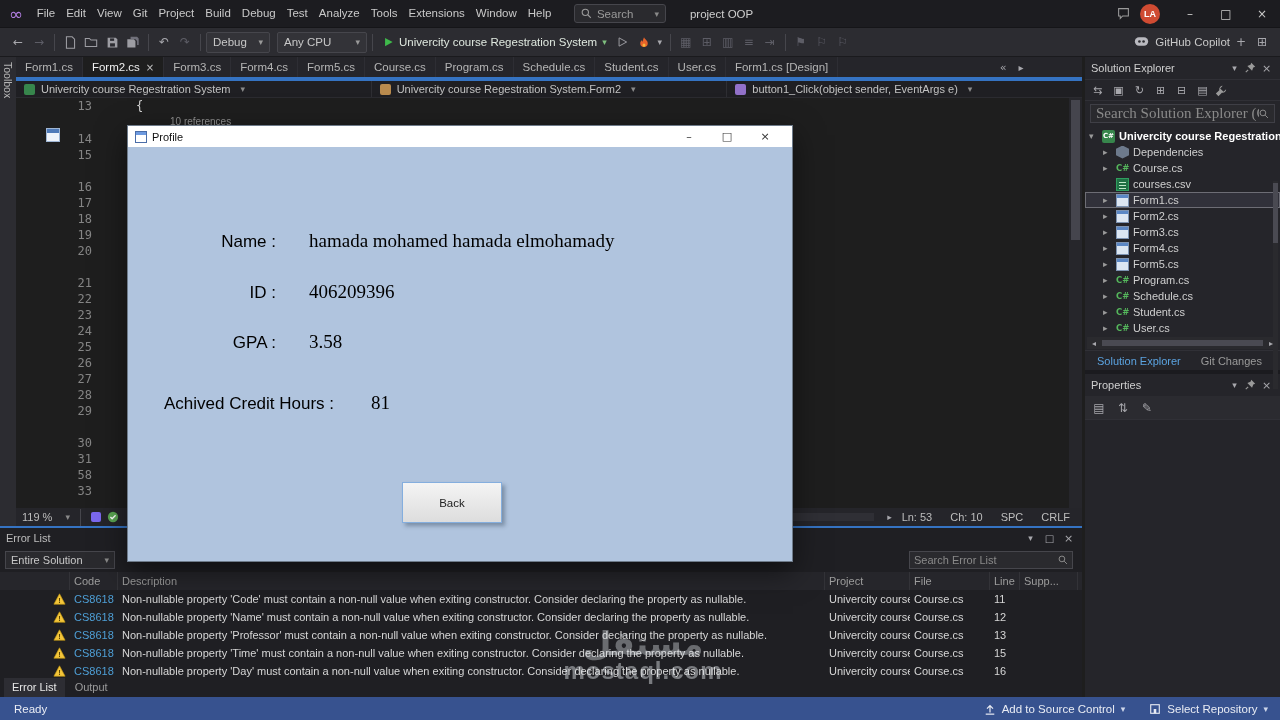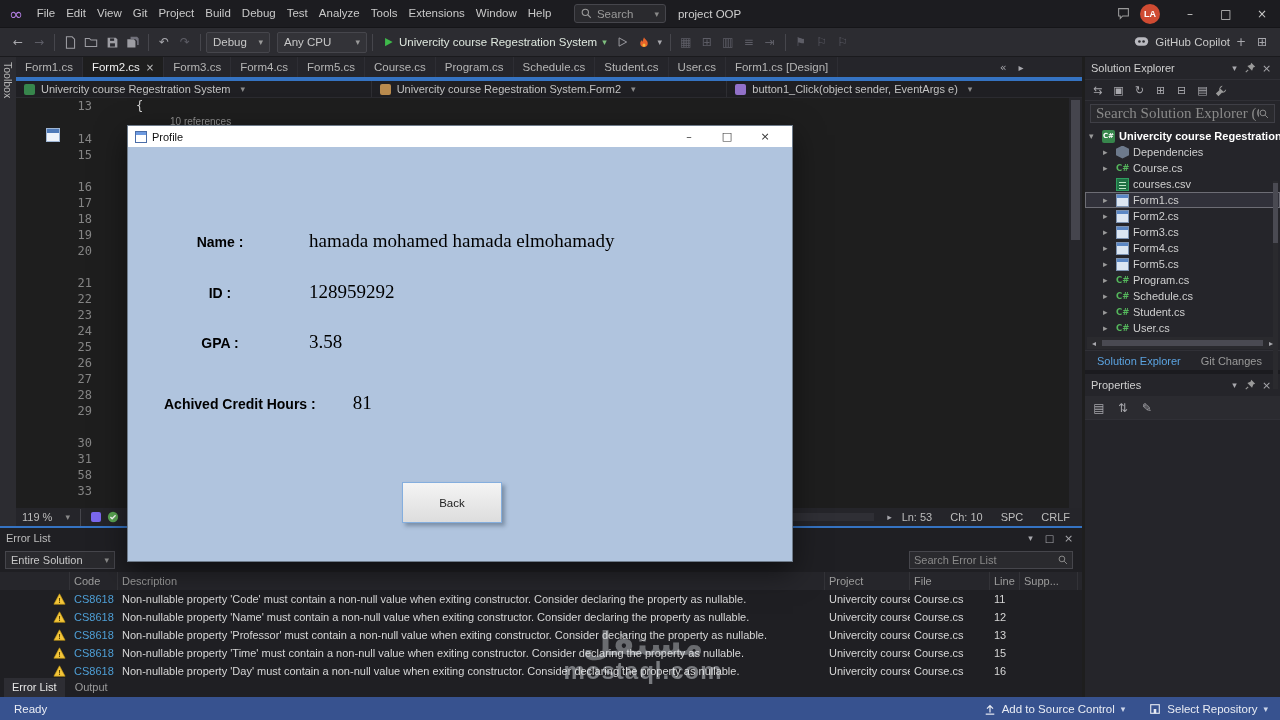--- a/index.html
+++ b/index.html
@@ -8,21 +8,21 @@
 .gly{font-family:"DejaVu Sans",sans-serif;font-size:12px;color:#a8a8ad;display:inline-flex;align-items:center;justify-content:center;width:20px;height:20px;flex:none}
 .gly.dim{color:#5d5d66}
 .svgi{display:inline-block;vertical-align:middle;flex:none}
 
 .titlebar{position:absolute;left:0;top:0;width:1280px;height:28px;background:#1c1c20;display:flex;align-items:center;font-size:11.5px;color:#c9c9c9;border-bottom:1px solid #151518}
 .vs-logo{color:#b37fe3;font-size:17px;font-style:italic;font-family:"DejaVu Sans",sans-serif;margin:0 8px 0 9px}
 .menubar{display:flex;height:100%}
 .menu{padding:0 5.5px;line-height:27px}
 .search-pill{width:92px;height:19px;background:#2a2a2e;border:1px solid #46464c;border-radius:3px;display:flex;align-items:center;gap:5px;padding:0 6px;color:#9a9a9a;margin-left:17px}
 .pill-caret{font-size:9px;color:#8a8a8a;margin-left:auto}
-.solution-name{margin-left:12px;color:#cfcfcf}
+.solution-name{margin-left:24px;color:#cfcfcf}
 .tb-spacer{flex:1}
 .feedback{margin-right:10px}
 .avatar{width:20px;height:20px;border-radius:50%;background:#cf4b32;color:#fff;font-size:9px;font-weight:bold;display:flex;align-items:center;justify-content:center;margin-right:12px}
 .win-btn{width:36px;height:28px;display:flex;align-items:center;justify-content:center;color:#c9c9c9;font-family:"DejaVu Sans",sans-serif;font-size:12px}
 
 .toolbar{position:absolute;left:0;top:28px;width:1280px;height:29px;background:#2c2c31;display:flex;align-items:center;font-size:11.5px;color:#c8c8c8;gap:1px;padding:0 8px;border-bottom:1px solid #1a1a1d}
 .tsep{width:1px;height:17px;background:#46464c;margin:0 4px;flex:none}
 .tselect{height:21px;background:#333338;border:1px solid #46464c;border-radius:2px;display:flex;align-items:center;justify-content:space-between;padding:0 6px;flex:none}
 .tselect .caret{font-size:9px;color:#9a9a9a;margin-left:10px}
 .run-btn{display:flex;align-items:center;gap:5px;padding:0 5px;height:22px;flex:none}
@@ -132,21 +132,21 @@
 .dlg-ico{width:12px;height:12px;background:#fff;border:1px solid #4a6da8;position:relative;flex:none}
 .dlg-ico::before{content:"";position:absolute;left:0;right:0;top:0;height:3px;background:#6d9ae0}
 .dlg-controls{margin-left:auto;display:flex;margin-right:8px}
 .dlg-btn{width:38px;height:21px;display:flex;align-items:center;justify-content:center;color:#333;font-family:"DejaVu Sans",sans-serif;font-size:11px}
 .dlg-body{position:relative;height:414px}
 .profile-row{position:absolute;left:36px;display:flex;align-items:baseline;white-space:nowrap;color:#000}
 div.profile-row:nth-of-type(1){top:83px}
 div.profile-row:nth-of-type(2){top:134px}
 div.profile-row:nth-of-type(3){top:184px}
 div.profile-row:nth-of-type(4){top:245px}
-.profile-row .lbl{font-weight:bold;font-size:14px;width:112px;text-align:center}
+.profile-row .lbl{font-weight:normal;font-size:17px;width:112px;text-align:right}
 .profile-row .val{font-family:"Liberation Serif",serif;font-size:19px;margin-left:33px}
 div.profile-row:nth-of-type(4) .lbl{width:auto}
 div.profile-row:nth-of-type(4) .val{margin-left:37px}
 .back-btn{position:absolute;left:274px;top:335px;width:100px;height:41px;background:linear-gradient(#f4f4f4,#dddddd);border:1px solid #84aede;box-shadow:3px 3px 4px rgba(60,80,100,.45);font-family:"Liberation Sans",sans-serif;font-size:11.5px;color:#222}
 
 .watermark{position:absolute;left:558px;top:624px;width:170px;text-align:center;z-index:15;pointer-events:none}
 .wm-ar{font-size:33px;font-weight:bold;color:rgba(230,235,240,.38);font-family:"DejaVu Sans",sans-serif;direction:rtl}
 .wm-en{font-size:24px;font-weight:bold;letter-spacing:1px;color:rgba(230,235,240,.45);margin-top:-6px}
 </style>
 </head>
@@ -765,21 +765,21 @@
 
     <button class="back-btn">Back</button>
 
       <div class="profile-row">
         <span class="lbl">Name :</span>
         <span class="val">hamada mohamed hamada elmohamady</span>
       </div>
 
       <div class="profile-row">
         <span class="lbl">ID :</span>
-        <span class="val">128959292</span>
+        <span class="val">406209396</span>
       </div>
 
       <div class="profile-row">
         <span class="lbl">GPA :</span>
         <span class="val">3.58</span>
       </div>
 
       <div class="profile-row">
         <span class="lbl">Achived Credit Hours :</span>
         <span class="val">81</span>

